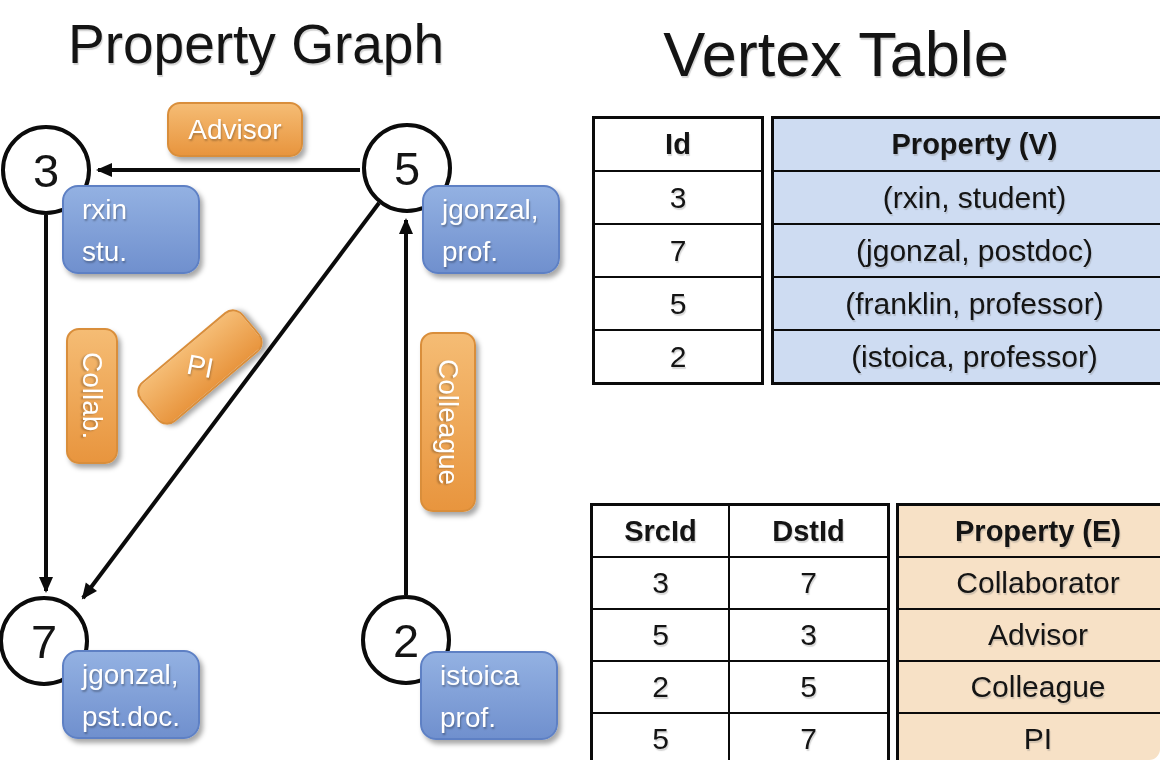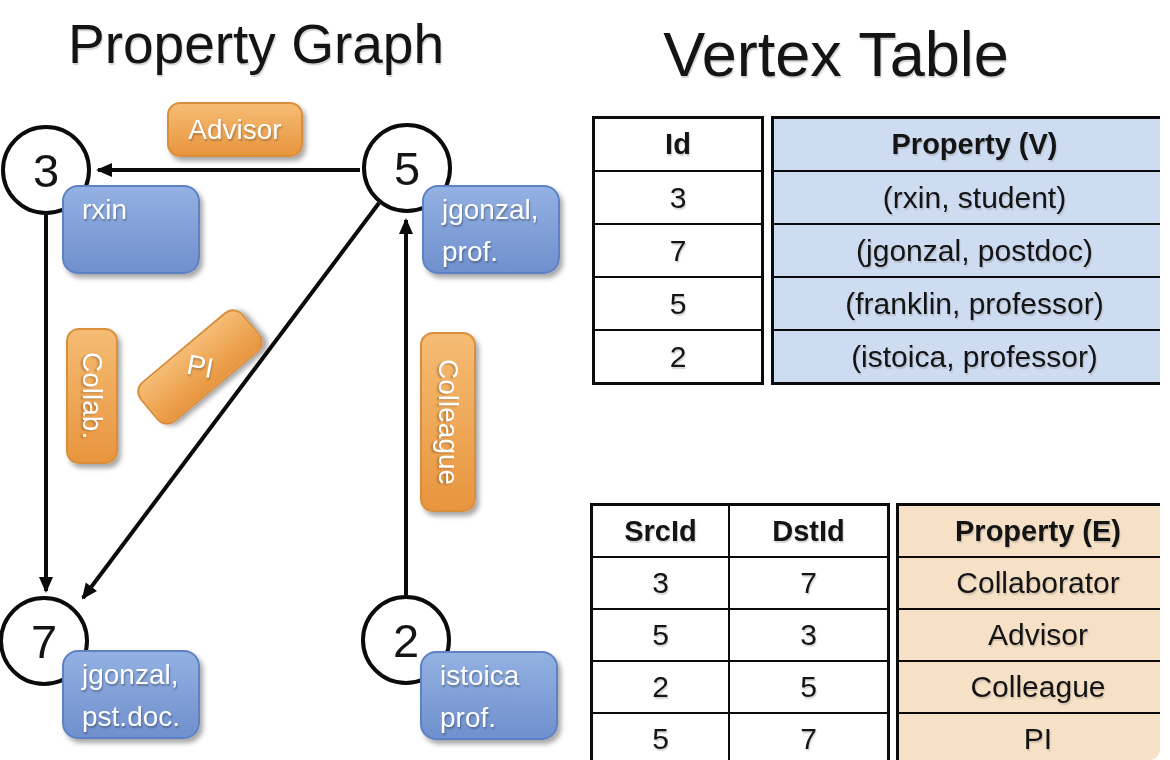--- a/index.html
+++ b/index.html
@@ -114,20 +114,21 @@
   </div>
   <div class="node node-7">
     <span>7</span>
   </div>
   <div class="node node-2">
     <span>2</span>
   </div>
 
   <div class="vbox vbox-rxin">
     <div>rxin</div>
+    <div>stu.</div>
   </div>
   <div class="vbox vbox-franklin">
     <div>jgonzal,</div>
     <div>prof.</div>
   </div>
   <div class="vbox vbox-jgonzal">
     <div>jgonzal,</div>
     <div>pst.doc.</div>
   </div>
   <div class="vbox vbox-istoica">

